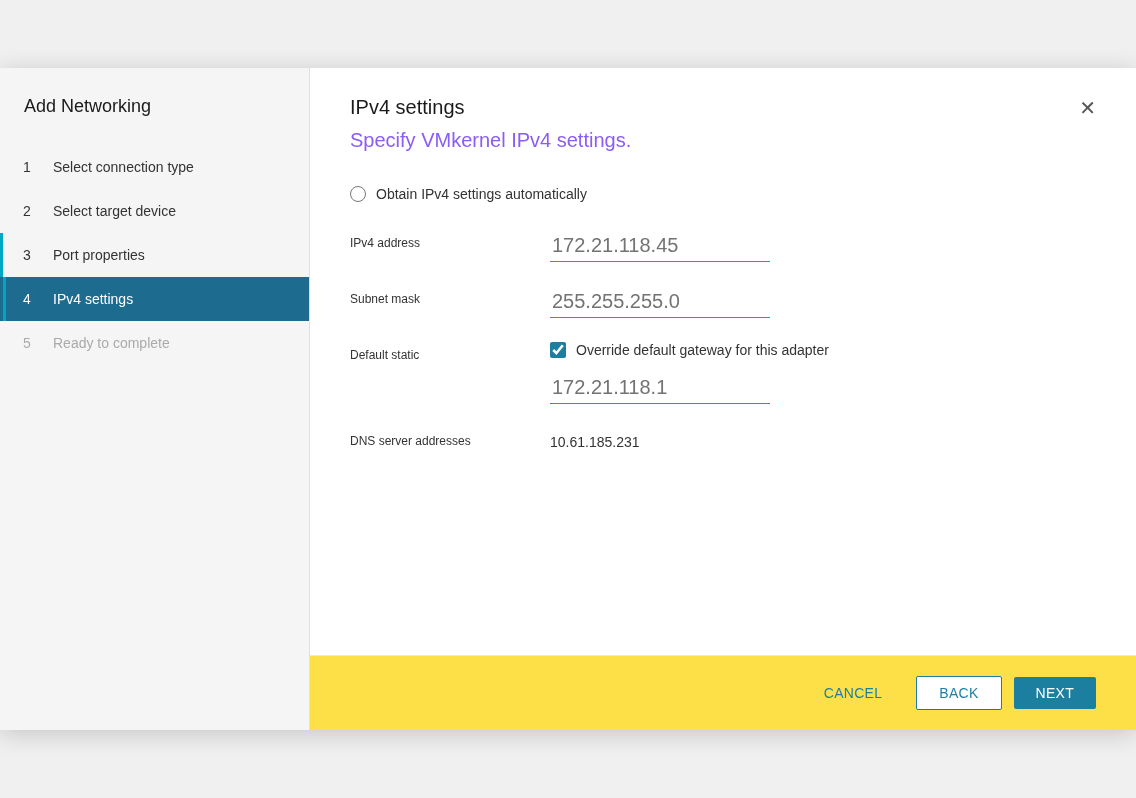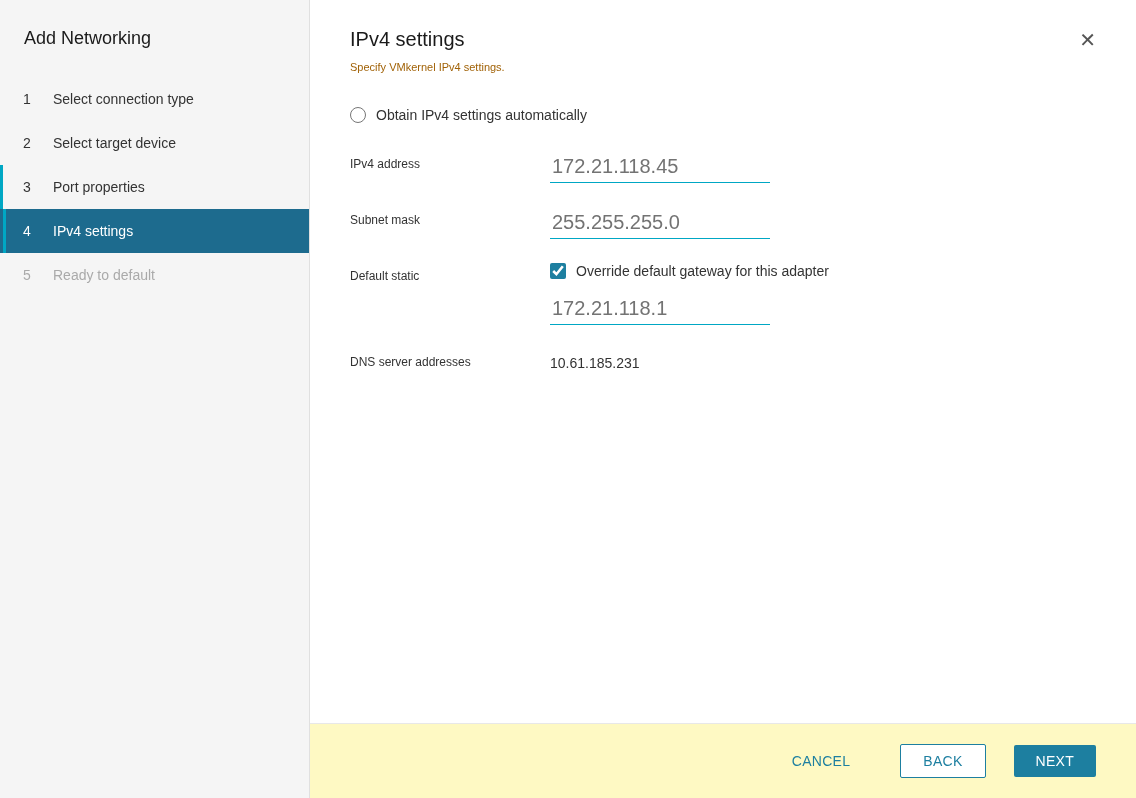--- a/index.html
+++ b/index.html
@@ -7,21 +7,21 @@
       font-family: -apple-system, BlinkMacSystemFont, "Segoe UI", Arial, sans-serif;
       background: #f0f0f0;
       display: flex;
       align-items: center;
       justify-content: center;
       min-height: 100vh;
       font-size: 14px;
     }
     .modal {
       width: 1136px;
-      height: 798px;
+      height: 662px;
       background: #fff;
       display: flex;
       flex-direction: column;
       box-shadow: 0 4px 24px rgba(0,0,0,0.18);
       position: relative;
     }
     .modal-body {
       display: flex;
       flex: 1;
       overflow: hidden;
@@ -115,22 +115,22 @@
       border: none;
       cursor: pointer;
       font-size: 20px;
       color: #555;
       line-height: 1;
       padding: 0;
       margin-top: 2px;
     }
     .content-subtitle {
       padding: 10px 40px 24px 40px;
-      color: #a16207;
-      font-size: 11px;
+      color: #8b5cf6;
+      font-size: 20px;
     }
     .form-area {
       flex: 1;
       padding: 10px 40px 20px 40px;
       overflow-y: auto;
     }
 
     
     .radio-group {
       margin-bottom: 28px;
@@ -212,22 +212,22 @@
       padding-top: 6px;
     }
 
     
     .modal-footer {
       display: flex;
       justify-content: flex-end;
       align-items: center;
       padding: 20px 40px;
       border-top: 1px solid #e8e8e8;
-      background: #fef9c3;
-      gap: 28px;
+      background: #fde047;
+      gap: 12px;
     }
     .btn {
       padding: 8px 22px;
       font-size: 14px;
       border-radius: 2px;
       cursor: pointer;
       font-family: inherit;
       letter-spacing: 0.02em;
     }
     .btn-cancel {
@@ -274,21 +274,21 @@
           <span class="step-label">Port properties</span>
         </li>
 
         <li class="sidebar-step active">
           <span class="step-number">4</span>
           <span class="step-label">IPv4 settings</span>
         </li>
 
         <li class="sidebar-step disabled">
           <span class="step-number">5</span>
-          <span class="step-label">Ready to default</span>
+          <span class="step-label">Ready to complete</span>
         </li>
 
       </ul>
     </div>
 
     <div class="main-content">
       <div class="content-header">
         <h2 class="content-title">IPv4 settings</h2>
         <button class="close-btn">✕</button>
       </div>

